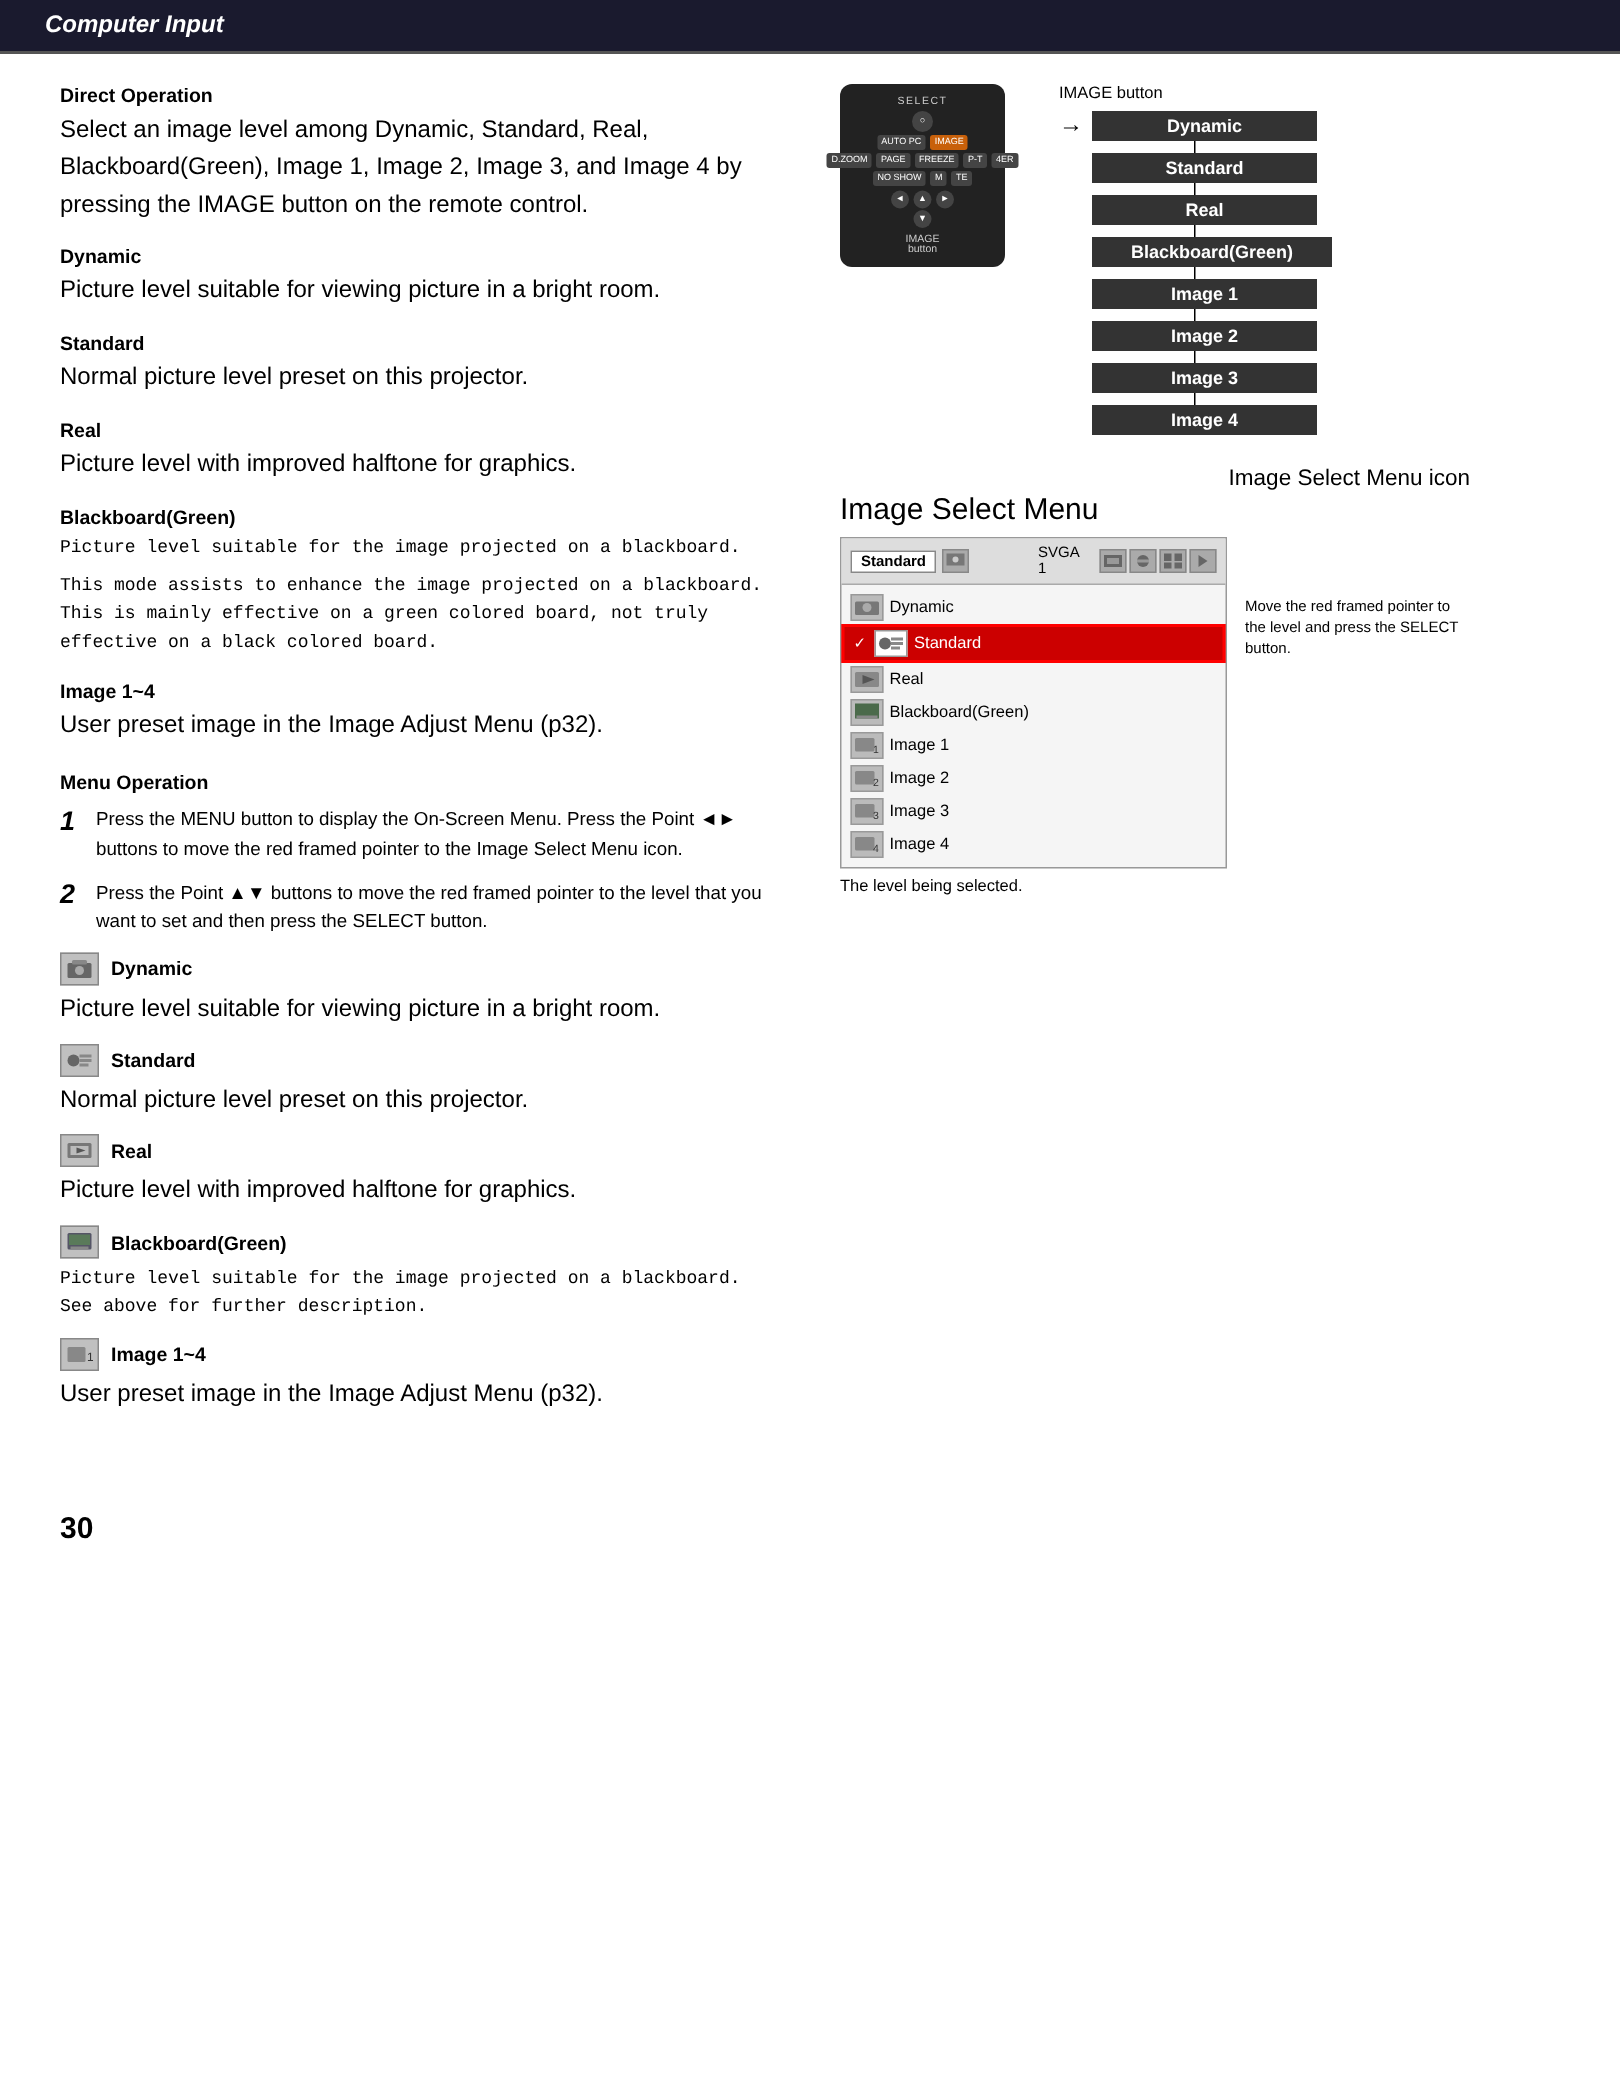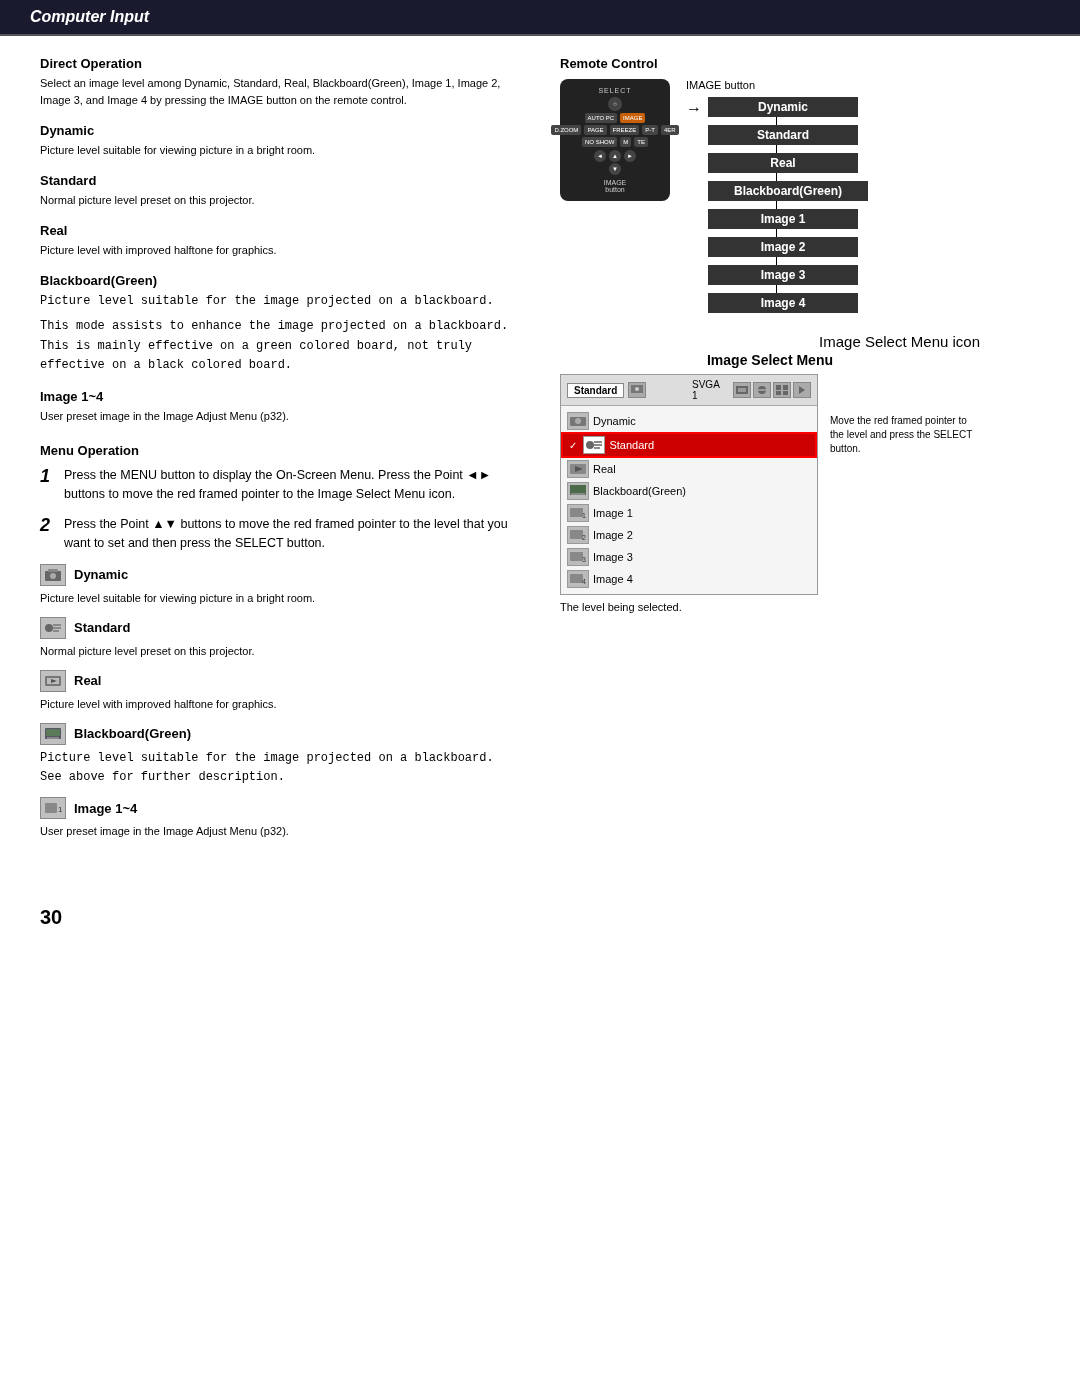--- a/index.html
+++ b/index.html
@@ -58,21 +58,21 @@
       font-size: 13px;
       margin-bottom: 4px;
       margin-top: 14px;
     }
 
     .section-heading:first-child {
       margin-top: 0;
     }
 
     .section-text {
-      font-size: 11px;
+      font-size: 16px;
       line-height: 1.55;
       margin-bottom: 6px;
     }
 
     .mono-text {
       font-family: 'Courier New', monospace;
       font-size: 12px;
       line-height: 1.6;
     }
 
@@ -80,21 +80,21 @@
     .remote-section-title {
       font-weight: bold;
       font-size: 13px;
       margin-bottom: 8px;
     }
 
     
     .remote-diagram-area {
       display: flex;
       align-items: flex-start;
-      gap: 16px;
+      gap: 36px;
       margin-top: 0;
     }
 
     .remote-body {
       background: #222;
       border-radius: 8px;
       padding: 8px 6px;
       width: 110px;
       color: #fff;
       font-size: 8px;
@@ -220,24 +220,23 @@
       font-weight: bold;
       font-size: 13px;
     }
 
     
     .image-select-menu-area {
       margin-top: 20px;
     }
 
     .image-select-menu-label {
-      font-weight: bold;
-      font-size: 14px;
+      font-weight: normal;
+      font-size: 20px;
       margin-bottom: 6px;
-      text-align: center;
     }
 
     .menu-screenshot {
       border: 1px solid #999;
       background: #f5f5f5;
       width: 310px;
     }
 
     .menu-topbar {
       background: #ddd;
@@ -429,21 +428,20 @@
             </svg>
         </div>
         <div class="icon-label-text">Image 1~4</div>
       </div>
       <div class="section-text">User preset image in the Image Adjust Menu (p32).</div>
 
     </div>
 
     <div class="right-col">
 
-      <div class="remote-section-title">Remote Control</div>
 
       <div class="remote-diagram-area">
 
         <div>
           <div class="remote-body">
             <div class="remote-top-label">SELECT</div>
             <div class="remote-btn-row">
               <div class="remote-btn-round">○</div>
             </div>
             <div class="remote-btn-row">

